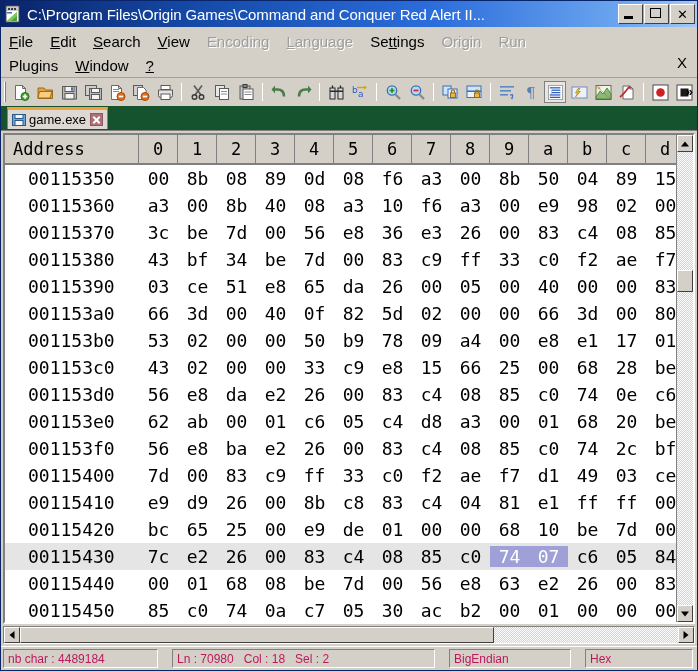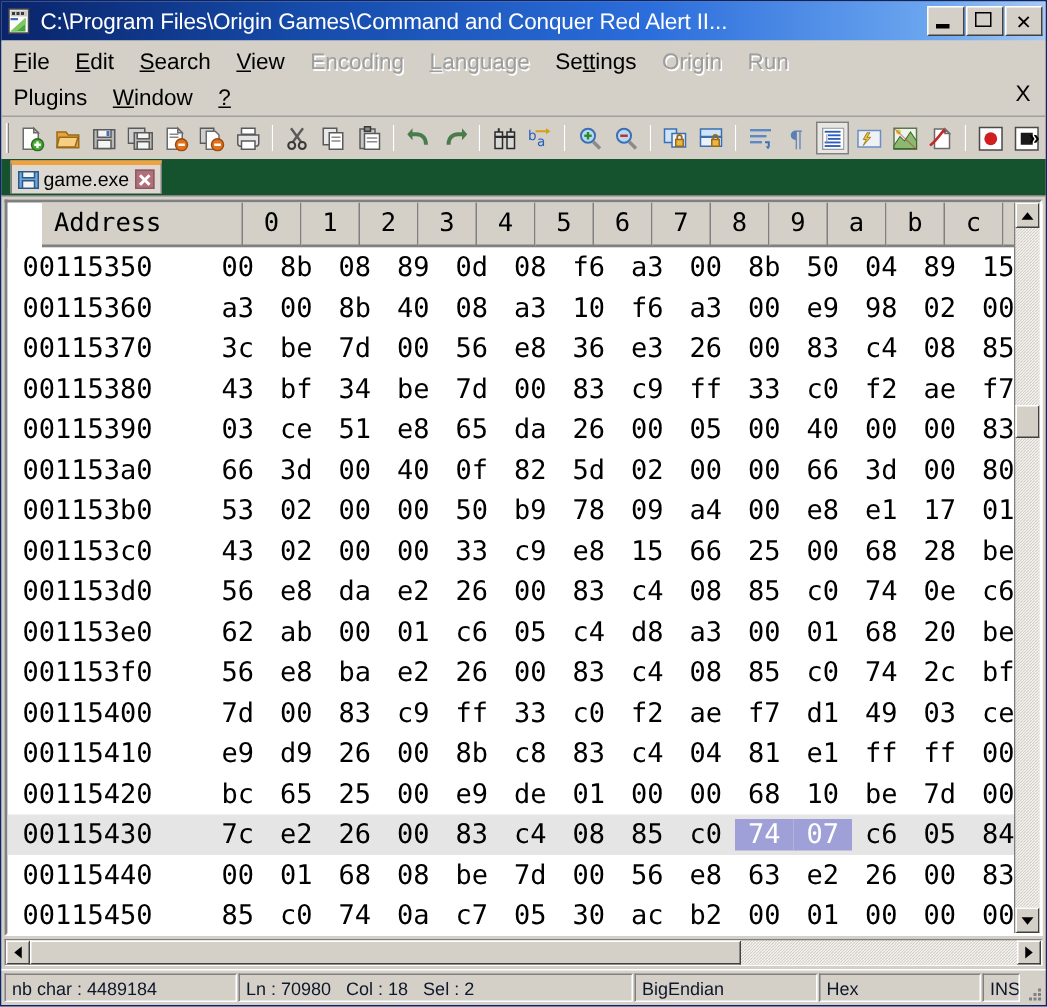--- a/index.html
+++ b/index.html
@@ -225,21 +225,20 @@
     display: flex; flex-direction: column;
     overflow: hidden;
     min-width: 0;
   }
   #hexhead {
     flex: 0 0 29px;
     display: flex;
     background: #d4d0c8;
     border-bottom: 1px solid #808080;
     box-sizing: border-box;
-    margin-left: 23px;
   }
   .hh-cell {
     background: #d4d0c8;
     border-right: 1px solid #808080;
     border-bottom: 1px solid #808080;
     box-sizing: border-box;
     display: flex; align-items: center; justify-content: center;
     font-family: "DejaVu Sans Mono", monospace;
     font-size: 17px;
     color: #000;
@@ -260,21 +259,21 @@
     font-family: "DejaVu Sans Mono", monospace;
     font-size: 18px;
     color: #000000;
     white-space: pre;
     box-sizing: border-box;
     cursor: text;
   }
   .hexrow.current { background: #e5e5e5; }
   .hr-addr {
     flex: 0 0 134px;
-    padding-left: 10px;
+    padding-left: 23px;
     box-sizing: border-box;
     letter-spacing: 0px;
   }
   .hr-byte {
     flex: 0 0 39px;
     text-align: center;
     box-sizing: border-box;
   }
   .hr-byte.sel {
     background: #9fa0d8;
@@ -390,24 +389,24 @@
     box-sizing: border-box;
     border-top: 1px solid #ffffff;
   }
   .sb-cell {
     border: 1px solid;
     border-color: #808080 #ffffff #ffffff #808080;
     box-sizing: border-box;
     display: flex; align-items: center;
     padding-left: 4px;
     font-size: 12px;
-    color: #0f172a;
+    color: #be185d;
     font-family: "Liberation Sans", sans-serif;
     white-space: pre;
-    margin-right: 1px;
+    margin-right: 14px;
     overflow: hidden;
     cursor: default;
   }
   #sb-nbchar { flex: 0 0 155px; }
   #sb-lncol  { flex: 0 0 263px; }
   #sb-hex    { flex: 0 0 108px; }
   #sb-endian { flex: 0 0 122px; }
   #sb-ins    { flex: 1 1 auto; }
   #sb-grip {
     width: 14px; flex: 0 0 14px;

